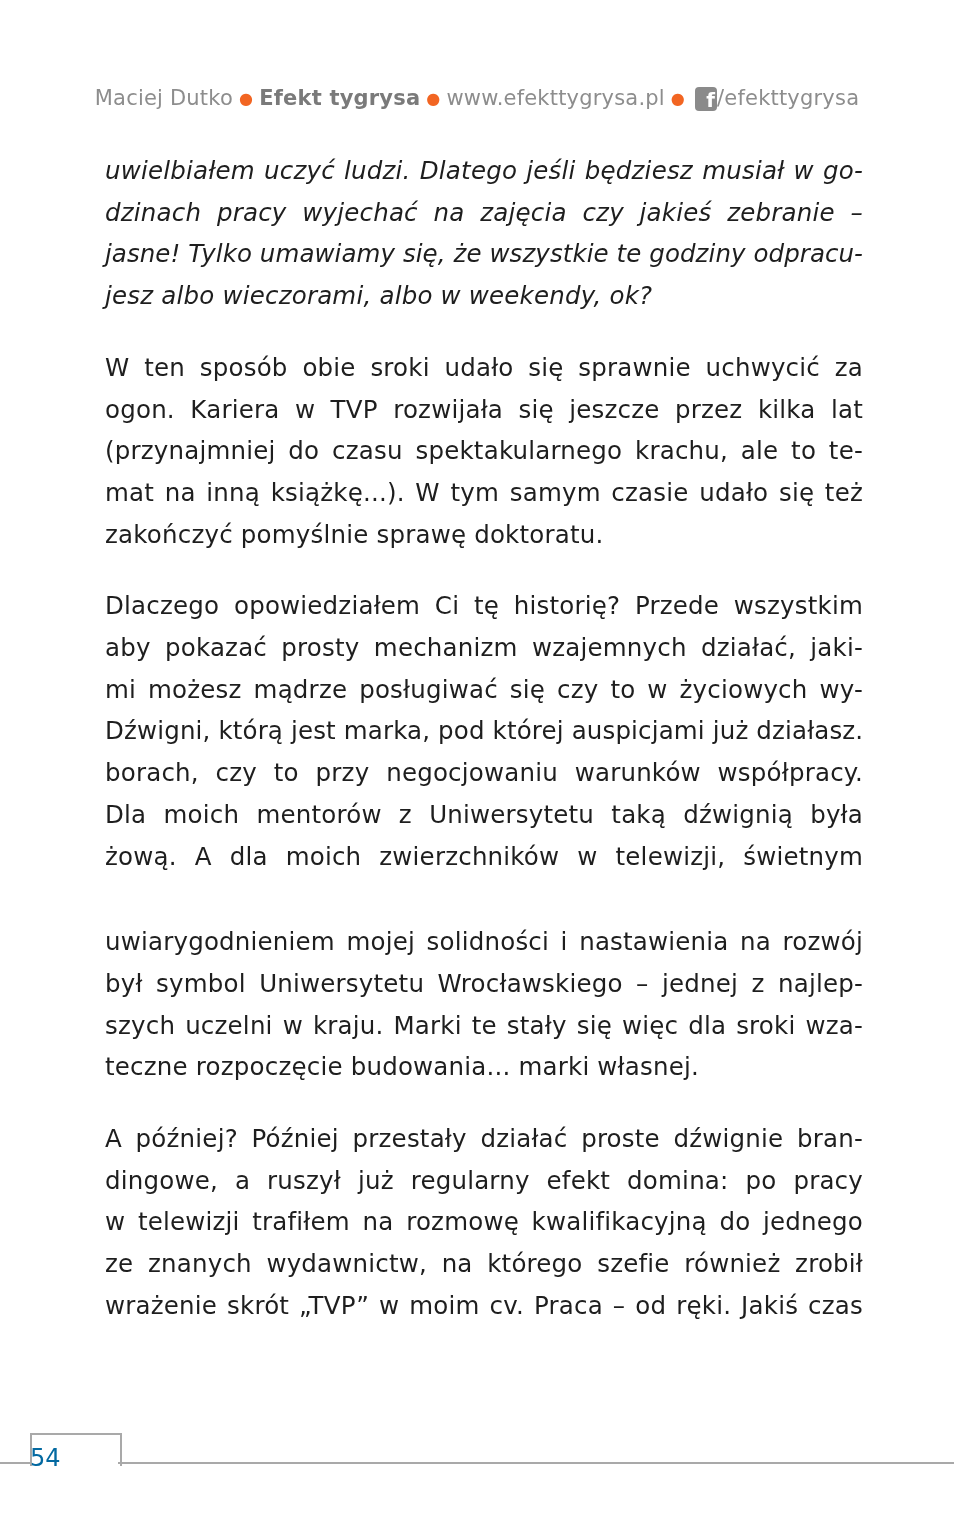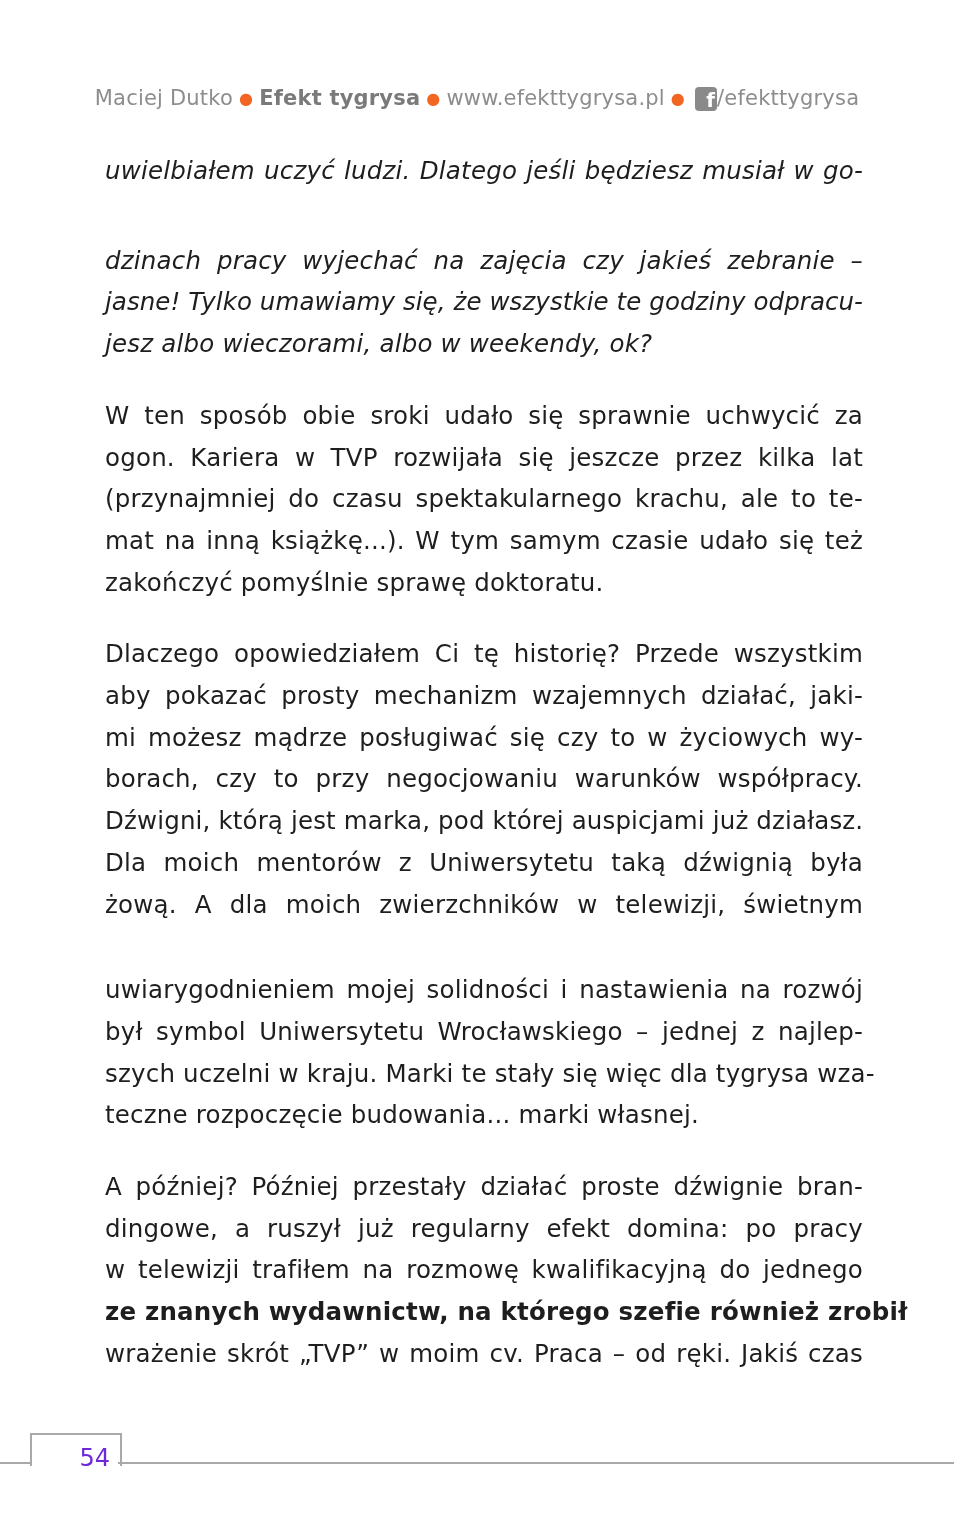--- a/index.html
+++ b/index.html
@@ -15,62 +15,62 @@
   .content { position: absolute; top: 150px; left: 105px; width: 758px; }
   .para { margin: 0 0 30px 0; font-size: 24.5px; line-height: 41.7px; text-align: justify;
           letter-spacing: 0.2px; color: #1e1e1e; }
   .para.italic { font-style: italic; }
   .line { display: block; text-align: justify; text-align-last: justify; white-space: nowrap; }
   .line.last { text-align-last: left; }
   .footer-line-left { position: absolute; left: 0; top: 1462px; width: 32px; height: 0; border-top: 2px solid #a9a9a9; }
   .footer-tab { position: absolute; left: 30px; top: 1433px; width: 88px; height: 31px;
                 border: 2px solid #a9a9a9; border-bottom: none; background: #fff; }
   .footer-line-right { position: absolute; left: 118px; top: 1462px; width: 836px; height: 0; border-top: 2px solid #a9a9a9; }
-  .page-num { position: absolute; left: 30px; top: 1444px; width: 80px; text-align: right;
-              font-size: 24px; color: #6d28d9; }
+  .page-num { position: absolute; left: 30px; top: 1444px; width: 80px; text-align: left;
+              font-size: 24px; color: #0369a1; }
 </style>
 </head>
 <body>
 
 <div class="header">
   <span>Maciej Dutko</span><span class="sep">●</span><span class="title">Efekt tygrysa</span><span class="sep">●</span><span>www.efekttygrysa.pl</span><span class="sep">●</span><span class="fb">f</span><span>/efekttygrysa</span>
 </div>
 
 <div class="content">
   <div class="para italic">
     <span class="line" style="display: block;">uwielbiałem uczyć ludzi. Dlatego jeśli będziesz musiał w go-</span>
-    <span class="line" style="display: block; margin-top: 48px;">dzinach pracy wyjechać na zajęcia czy jakieś zebranie –</span>
+    <span class="line" style="display: block;">dzinach pracy wyjechać na zajęcia czy jakieś zebranie –</span>
     <span class="line" style="display: block; letter-spacing: 0.0644068px;">jasne! Tylko umawiamy się, że wszystkie te godziny odpracu-</span>
     <span class="line last" style="display: block;">jesz albo wieczorami, albo w weekendy, ok?</span>
   </div>
   <div class="para">
     <span class="line" style="display: block;">W ten sposób obie sroki udało się sprawnie uchwycić za</span>
     <span class="line" style="display: block;">ogon. Kariera w TVP rozwijała się jeszcze przez kilka lat</span>
     <span class="line" style="display: block;">(przynajmniej do czasu spektakularnego krachu, ale to te-</span>
     <span class="line" style="display: block;">mat na inną książkę...). W tym samym czasie udało się też</span>
     <span class="line last" style="display: block;">zakończyć pomyślnie sprawę doktoratu.</span>
   </div>
   <div class="para">
     <span class="line" style="display: block;">Dlaczego opowiedziałem Ci tę historię? Przede wszystkim</span>
     <span class="line" style="display: block;">aby pokazać prosty mechanizm wzajemnych działać, jaki-</span>
     <span class="line" style="display: block;">mi możesz mądrze posługiwać się czy to w życiowych wy-</span>
+    <span class="line" style="display: block; letter-spacing: 0.151613px;">Dźwigni, którą jest marka, pod której auspicjami już działasz.</span>
     <span class="line" style="display: block;">borach, czy to przy negocjowaniu warunków współpracy.</span>
-    <span class="line" style="display: block; letter-spacing: 0.151613px;">Dźwigni, którą jest marka, pod której auspicjami już działasz.</span>
     <span class="line" style="display: block;">Dla moich mentorów z Uniwersytetu taką dźwignią była</span>
     <span class="line" style="display: block;">żową. A dla moich zwierzchników w telewizji, świetnym</span>
     <span class="line" style="display: block; margin-top: 44px;">uwiarygodnieniem mojej solidności i nastawienia na rozwój</span>
     <span class="line" style="display: block;">był symbol Uniwersytetu Wrocławskiego – jednej z najlep-</span>
-    <span class="line" style="display: block;">szych uczelni w kraju. Marki te stały się więc dla tygrysa wza-</span>
+    <span class="line" style="display: block;">szych uczelni w kraju. Marki te stały się więc dla sroki wza-</span>
     <span class="line last" style="display: block;">teczne rozpoczęcie budowania... marki własnej.</span>
   </div>
   <div class="para">
     <span class="line" style="display: block;">A później? Później przestały działać proste dźwignie bran-</span>
     <span class="line" style="display: block;">dingowe, a ruszył już regularny efekt domina: po pracy</span>
     <span class="line" style="display: block;">w telewizji trafiłem na rozmowę kwalifikacyjną do jednego</span>
-    <span class="line" style="display: block; font-weight: bold;">ze znanych wydawnictw, na którego szefie również zrobił</span>
+    <span class="line" style="display: block;">ze znanych wydawnictw, na którego szefie również zrobił</span>
     <span class="line" style="display: block;">wrażenie skrót „TVP” w moim cv. Praca – od ręki. Jakiś czas</span>
   </div>
 </div>
 
 <div class="footer-line-left"></div>
 <div class="footer-tab"></div>
 <div class="footer-line-right"></div>
 <div class="page-num">54</div>
 
 </body></html>

